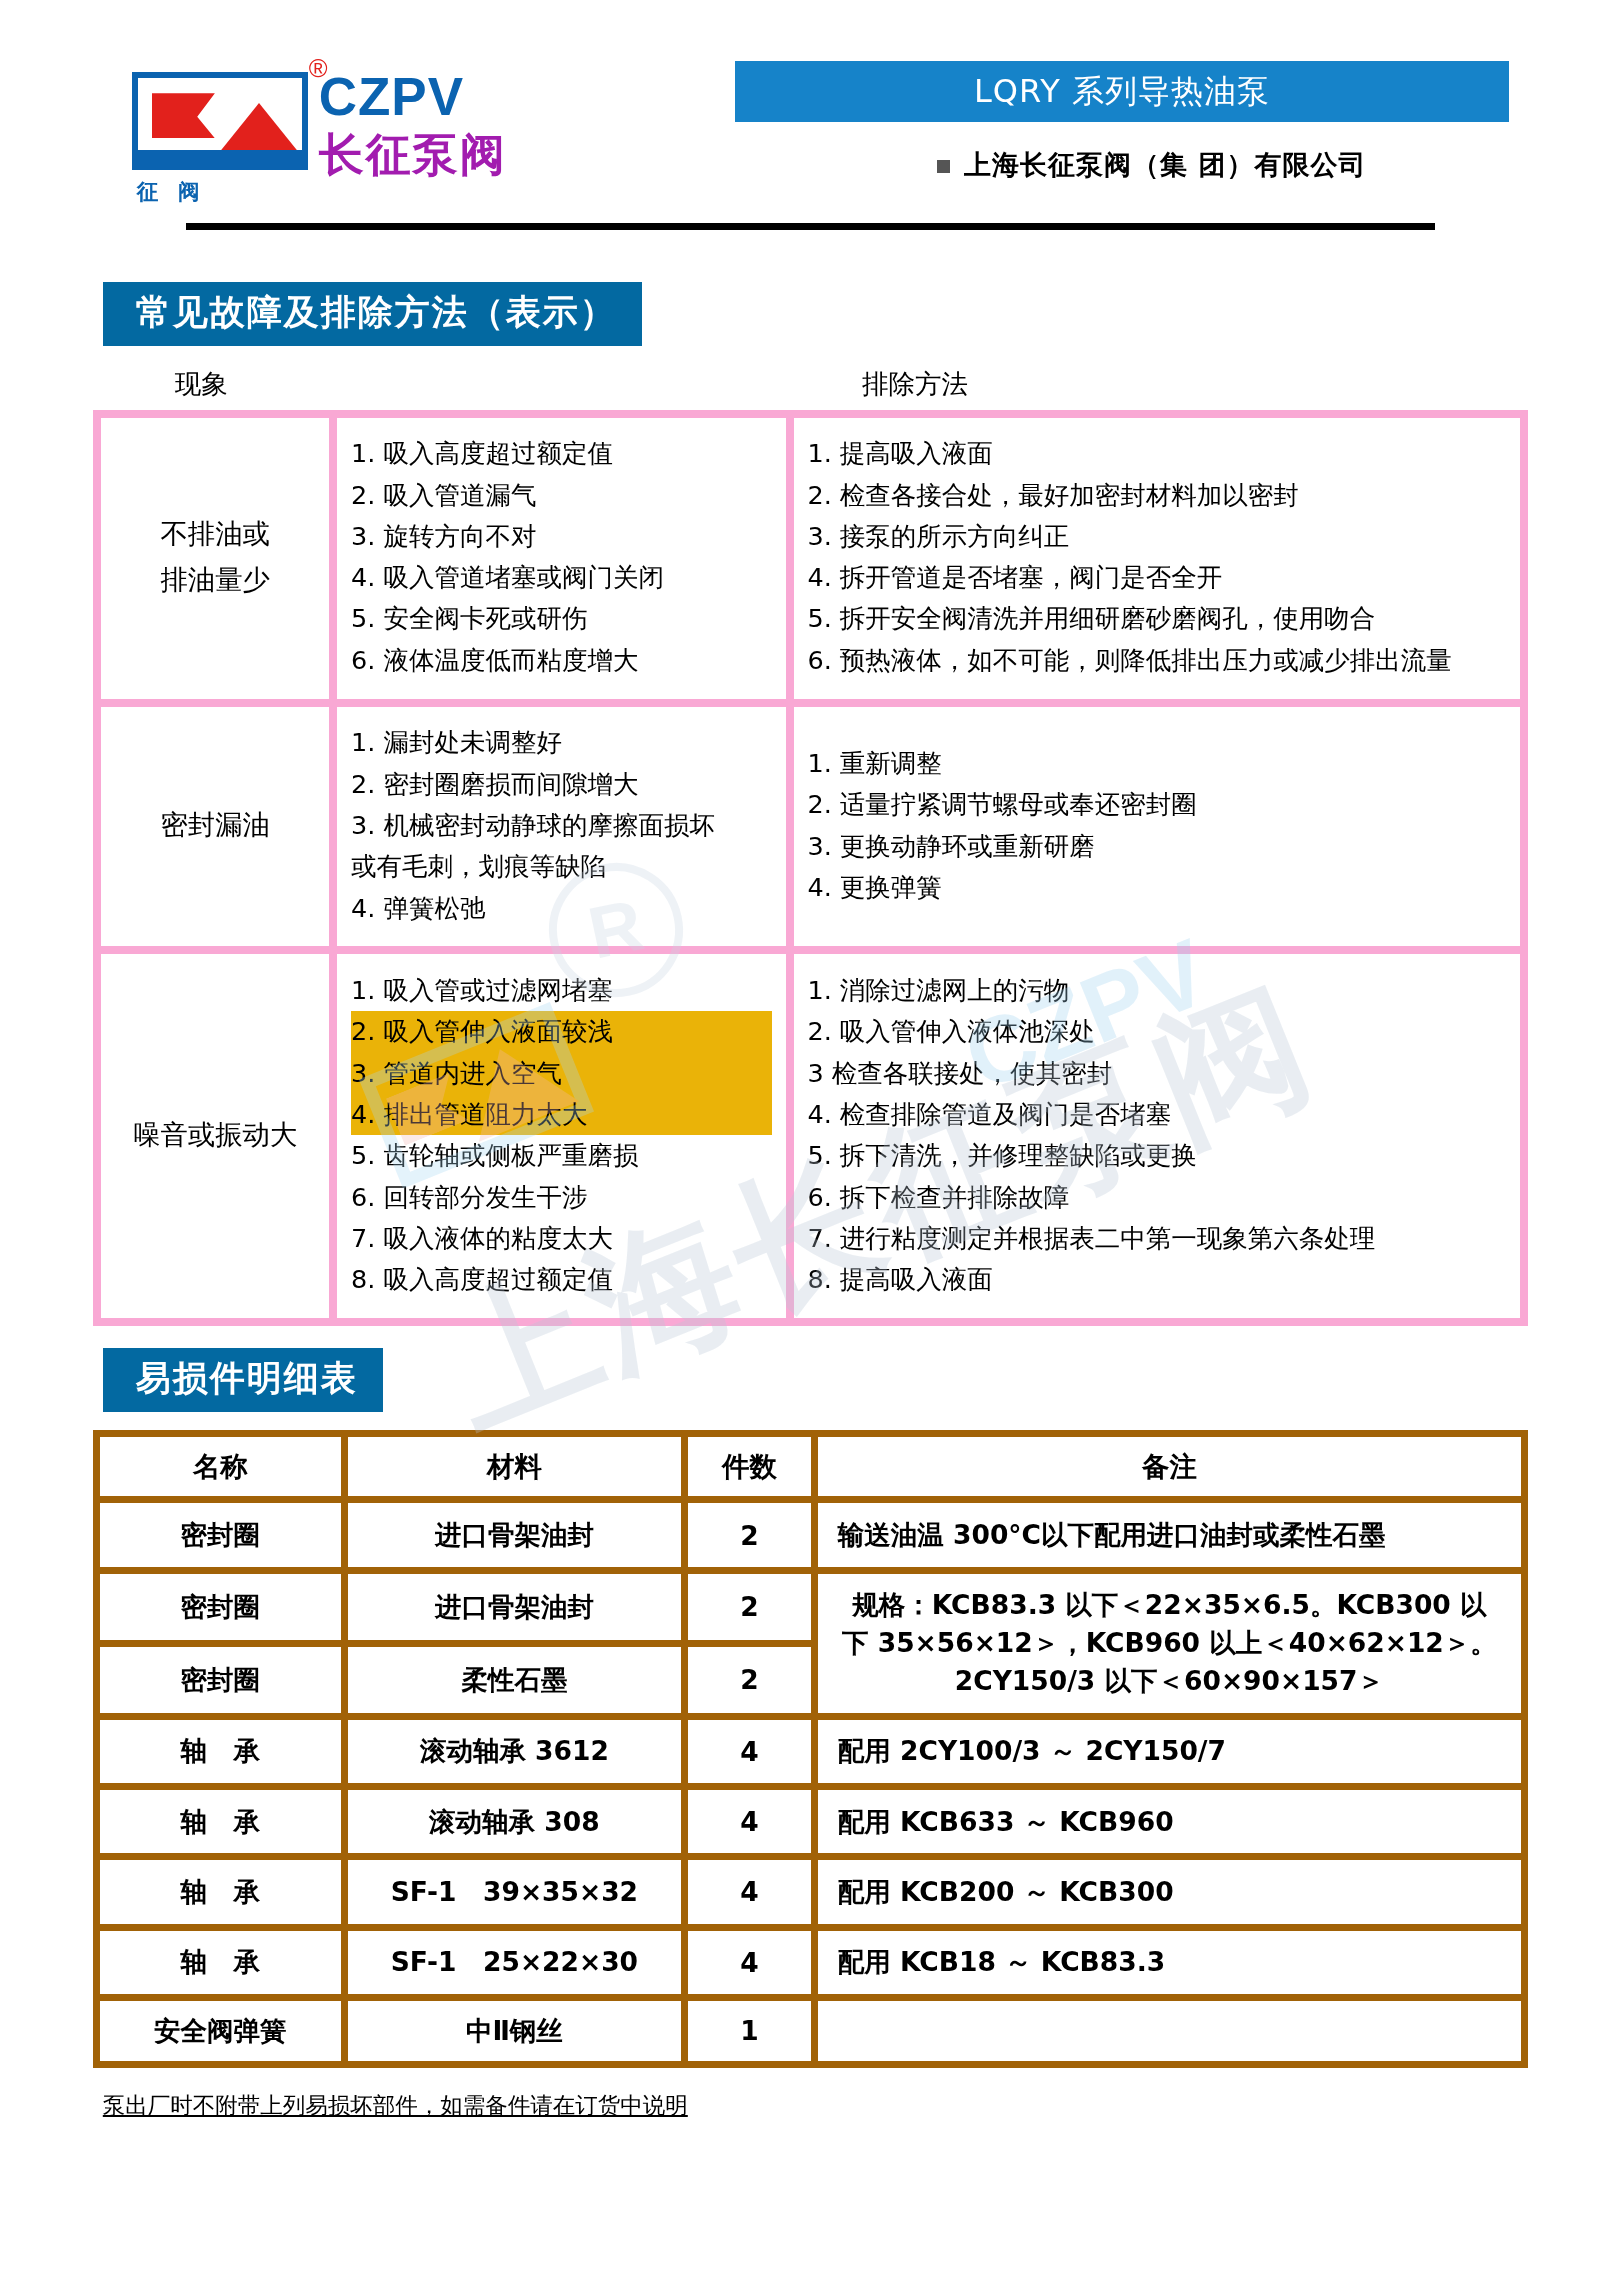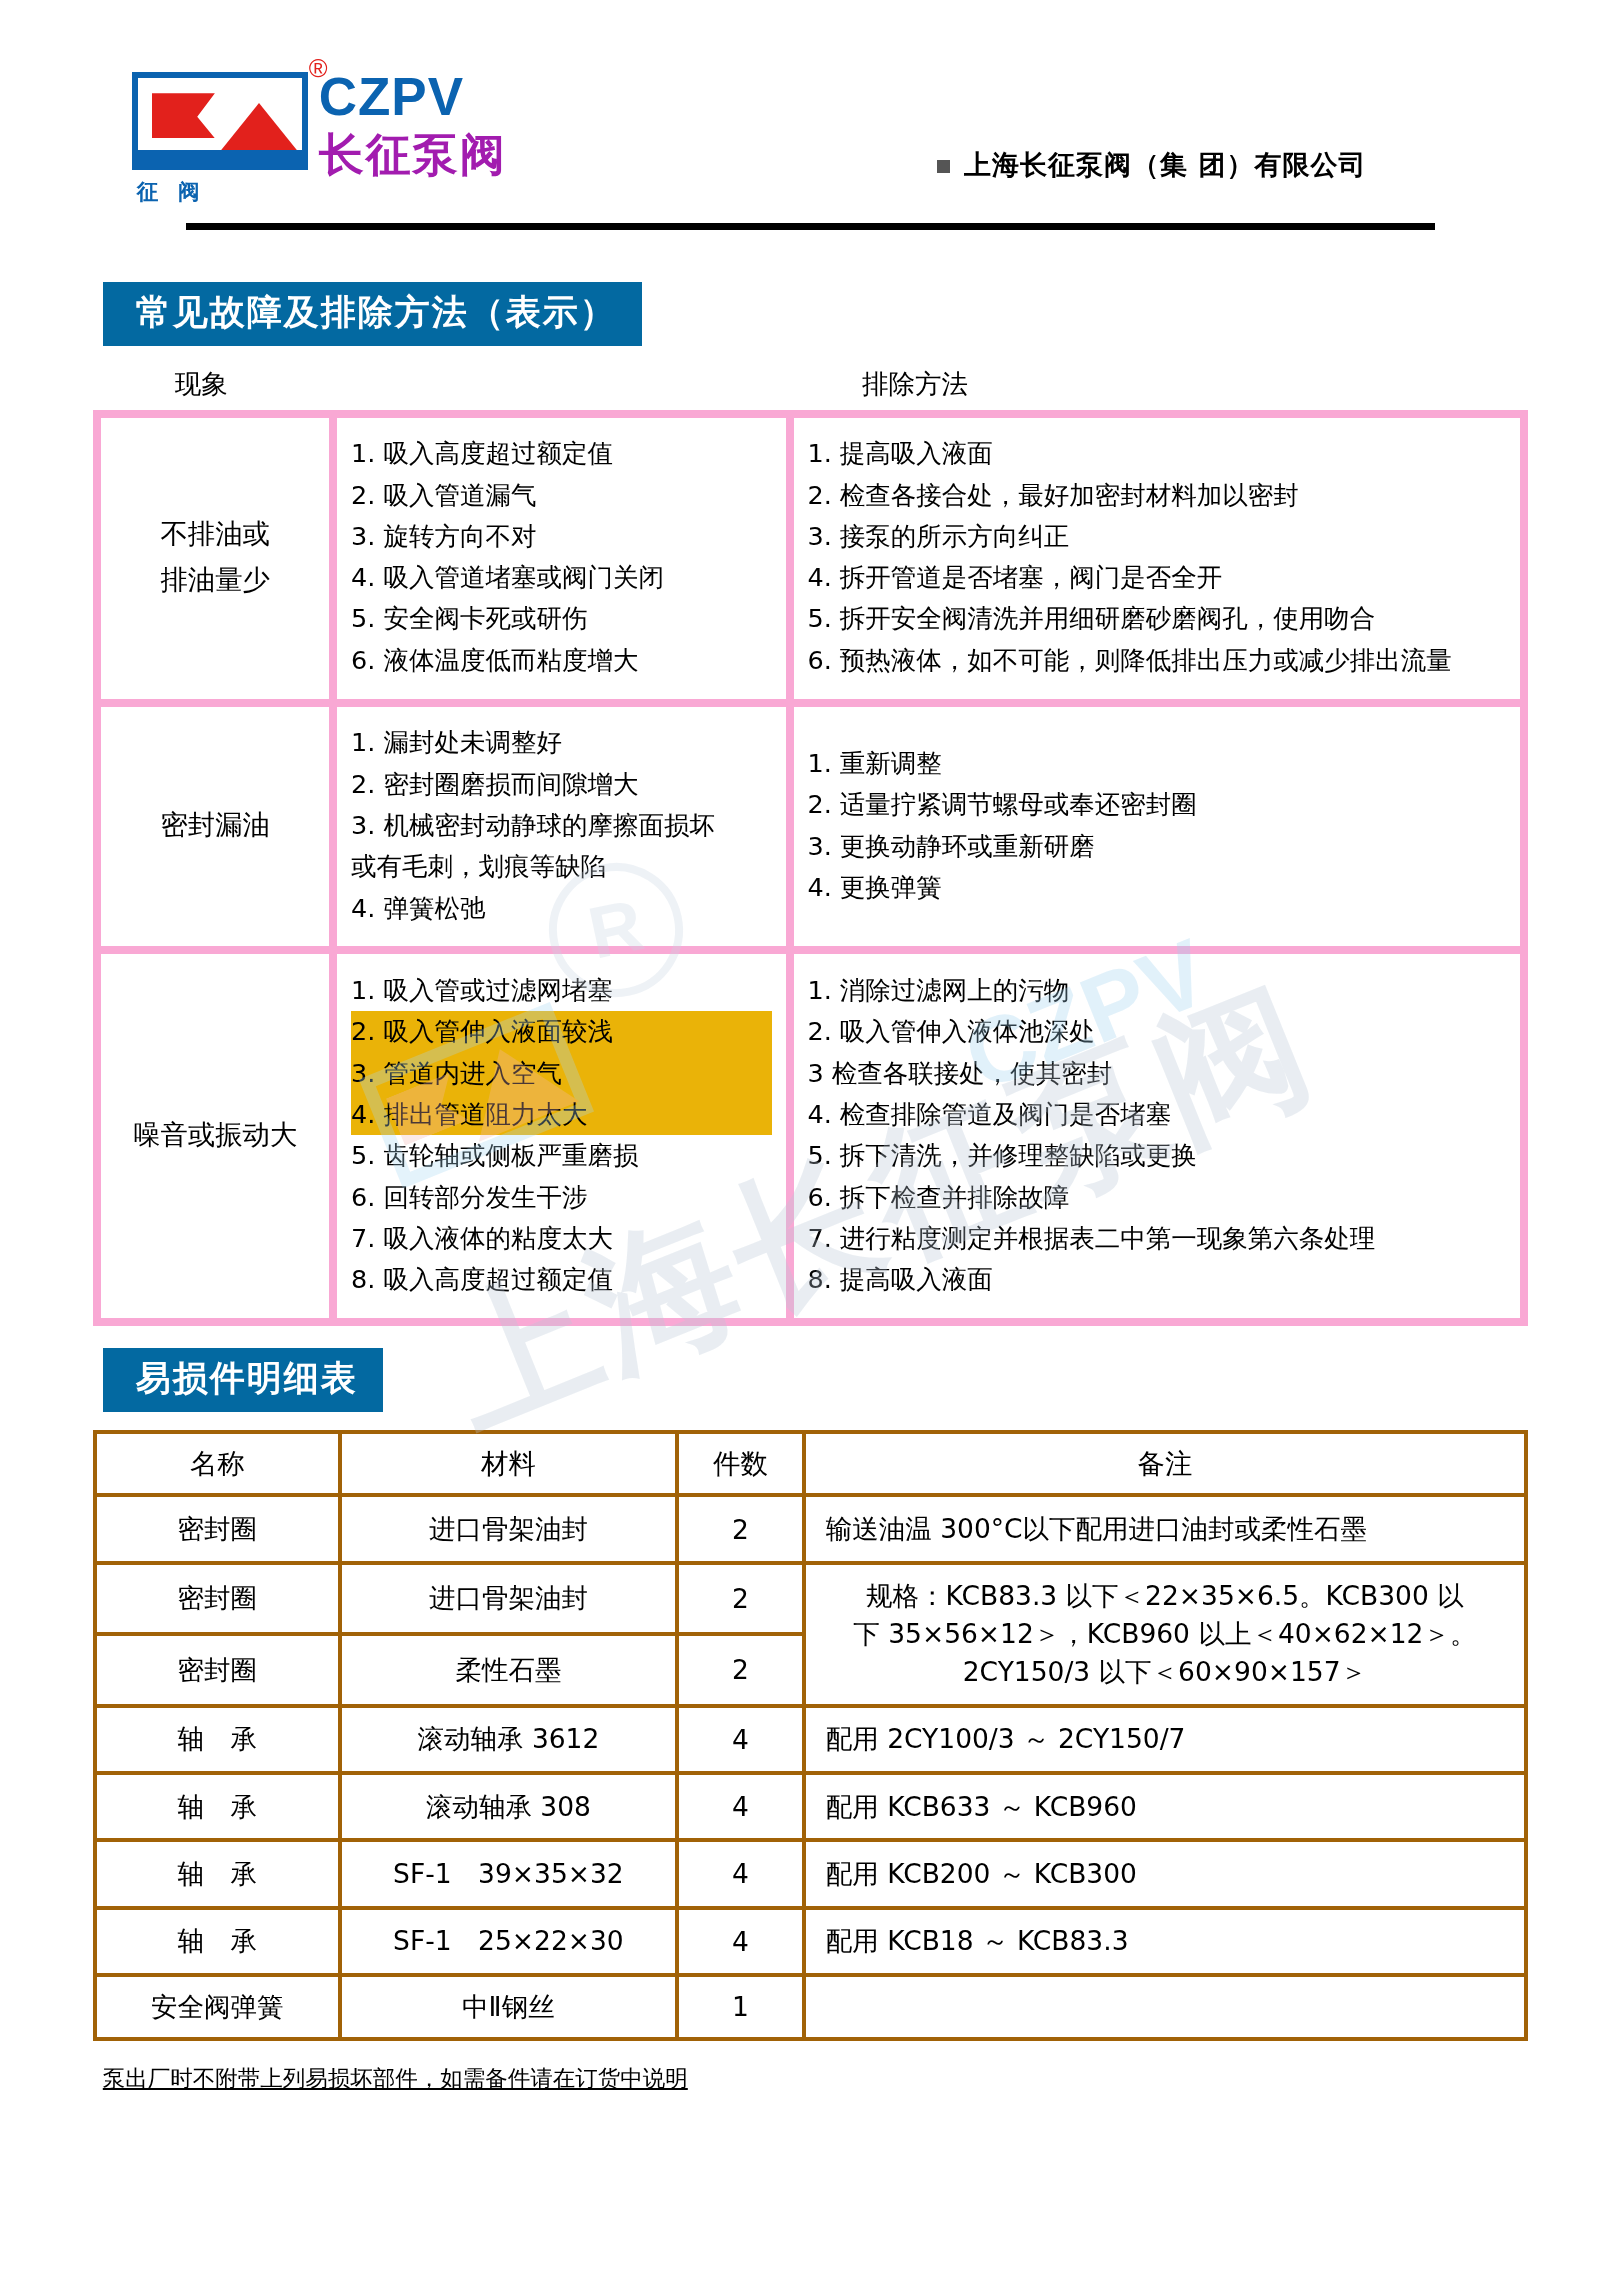--- a/index.html
+++ b/index.html
@@ -200,25 +200,25 @@
   .hl { background: #eab308; }
 
   
   table.parts {
     width: 1435px;
     border-collapse: collapse;
     table-layout: fixed;
     margin-top: 3.9px;
   }
   table.parts th, table.parts td {
-    border: 4px solid #a16207;
+    border: 7px solid #a16207;
     font-size: 26.5px;
     padding: 11.8px 9.8px;
     text-align: center;
-    font-weight: normal;
+    font-weight: bold;
   }
   table.parts th { font-size: 27.4px; }
   table.parts .c-name { width: 221px; }
   table.parts .c-mat  { width: 314px; }
   table.parts .c-qty  { width: 103px; }
   table.parts .c-rem  { text-align: left; padding-left: 20px; }
   table.parts td.c-rem { line-height: 1.5; }
   .spec-cell { font-size: 25.5px; line-height: 1.45; text-align: left; padding-left: 13.7px; }
 
   .footnote {
@@ -327,20 +327,21 @@
           <div class="red-flag"></div>
           <div class="red-tri"></div>
           <div class="blue-bar"></div>
         </div>
         <div class="logo-reg">®</div>
         <div class="logo-czpv">CZPV</div>
         <div class="logo-cn">长征泵阀</div>
         <div class="logo-sub">征阀</div>
       </div>
 
+      <div class="title-bar">LQRY 系列导热油泵</div>
 
       <div class="company-line">
         <span class="bullet"></span><span>上海长征泵阀（集 团）有限公司</span>
       </div>
     </div>
     <div class="header-rule"></div>
 
     
     <div class="section-head">常见故障及排除方法（表示）</div>
 

